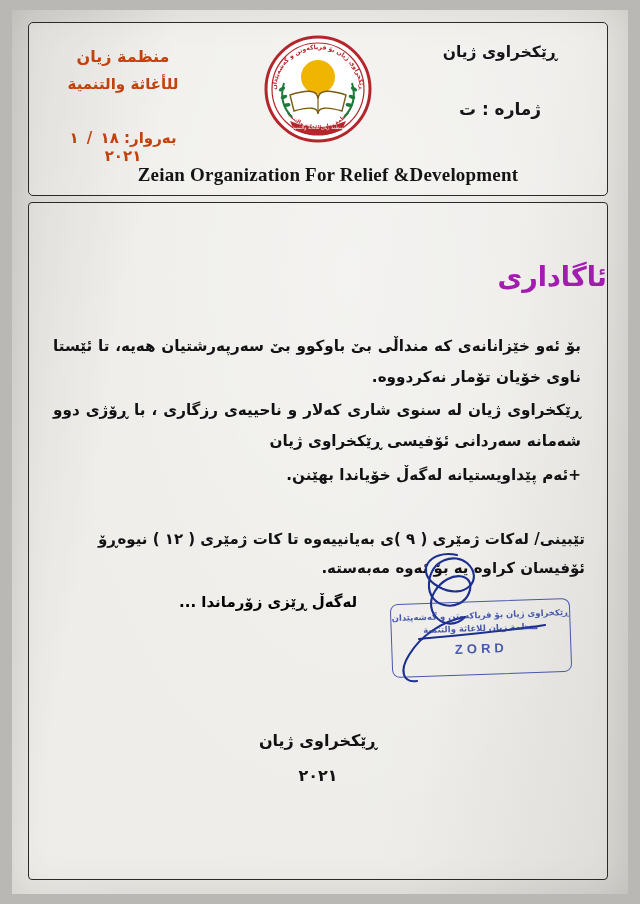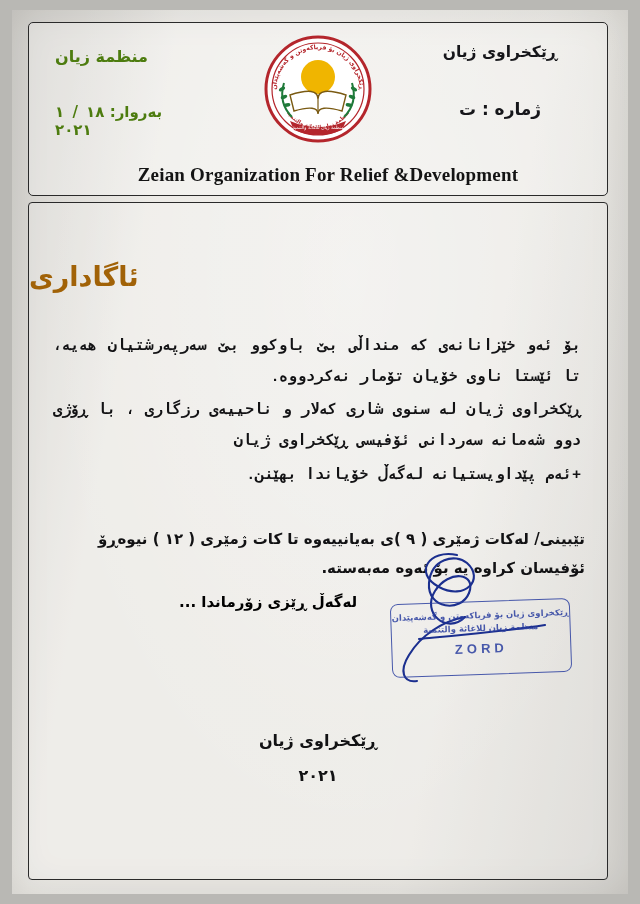--- a/index.html
+++ b/index.html
@@ -56,25 +56,25 @@
     position: absolute;
     right: 14px;
     top: 16px;
     width: 186px;
     text-align: center;
     color: #16161a;
     direction: rtl;
   }
   .lh-left {
     position: absolute;
-    left: 26px;
+    left: 10px;
     top: 20px;
     width: 168px;
-    text-align: left;
-    color: #4d7c0f;
+    text-align: center;
+    color: #c2410c;
     direction: rtl;
   }
   .lh-right .l1, .lh-right .l2,
   .lh-left .l1, .lh-left .l2 {
     font-size: 15.5px;
     line-height: 1.75;
     font-weight: 700;
     letter-spacing: 0.2px;
   }
   .lh-right .l2 { font-size: 15px; }
@@ -130,40 +130,40 @@
     border: 1.6px solid #2a2a2a;
     border-radius: 4px;
     background: rgba(255,255,255,0.22);
     direction: rtl;
   }
 
   .doc-title {
     position: absolute;
     left: 0; right: 0;
     top: 58px;
-    text-align: left;
-    color: #a16207;
+    text-align: right;
+    color: #a21caf;
     font-size: 27px;
     font-weight: 700;
     letter-spacing: 0.5px;
   }
 
   .para {
     position: absolute;
     right: 26px;
     left: 24px;
     top: 128px;
     color: #121214;
     font-size: 15.2px;
     line-height: 2.05;
     font-weight: 700;
     text-align: justify;
     text-justify: inter-word;
   }
-  .para p { margin: 0 0 2px 0; font-family: Liberation Mono, monospace; }
+  .para p { margin: 0 0 2px 0; }
   .para .tight { text-align: right; }
 
   .list {
     position: absolute;
     right: 30px;
     top: 247px;
     color: #121214;
     font-size: 15.2px;
     line-height: 2.1;
     font-weight: 700;
@@ -287,20 +287,21 @@
             <ellipse cx="99" cy="76" rx="3.4" ry="1.8" transform="rotate(10 99 76)"></ellipse>
           </g>
 
           <path d="M 40 92 q 28 12 56 0 l -4 9 q -24 10 -48 0 z" fill="#b4262c"></path>
           <text x="68" y="99.5" font-size="4.6" fill="#ffffff" text-anchor="middle" font-family="DejaVu Sans, sans-serif">منظمة زيان للاغاثة والتنمية</text>
         </svg>
       </div>
 
       <div class="lh-left">
         <div class="l1">منظمة زيان</div>
+        <div class="l2">للأغاثة والتنمية</div>
         <div class="meta">
           <span>بەروار:</span>
           <span>١٨</span>
           <span class="sep">/</span>
           <span>١</span>
           <br>
           <span>٢٠٢١</span>
         </div>
       </div>
 

